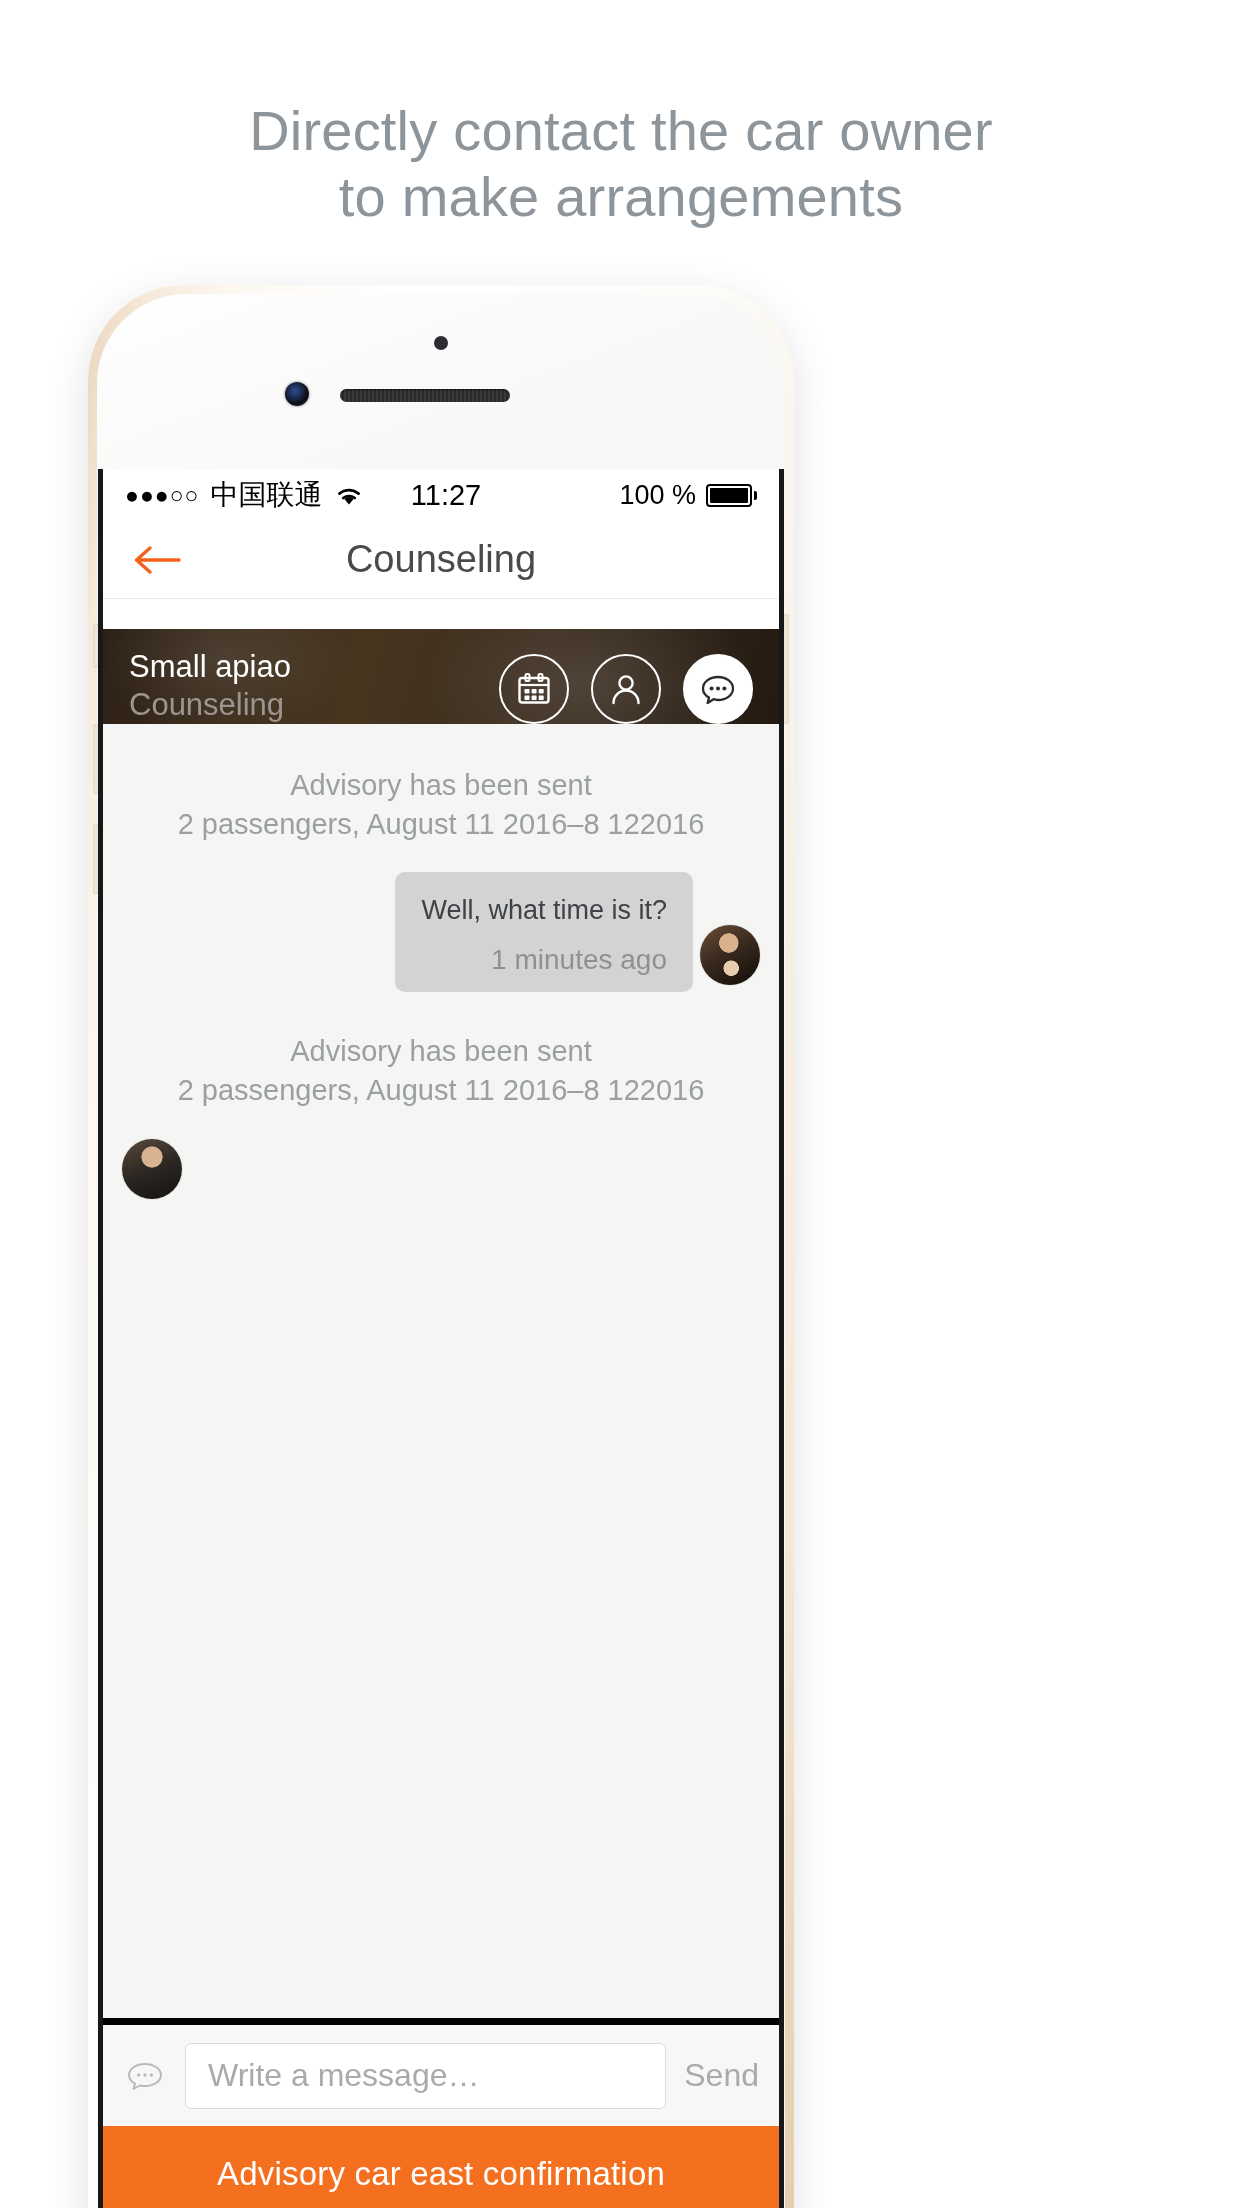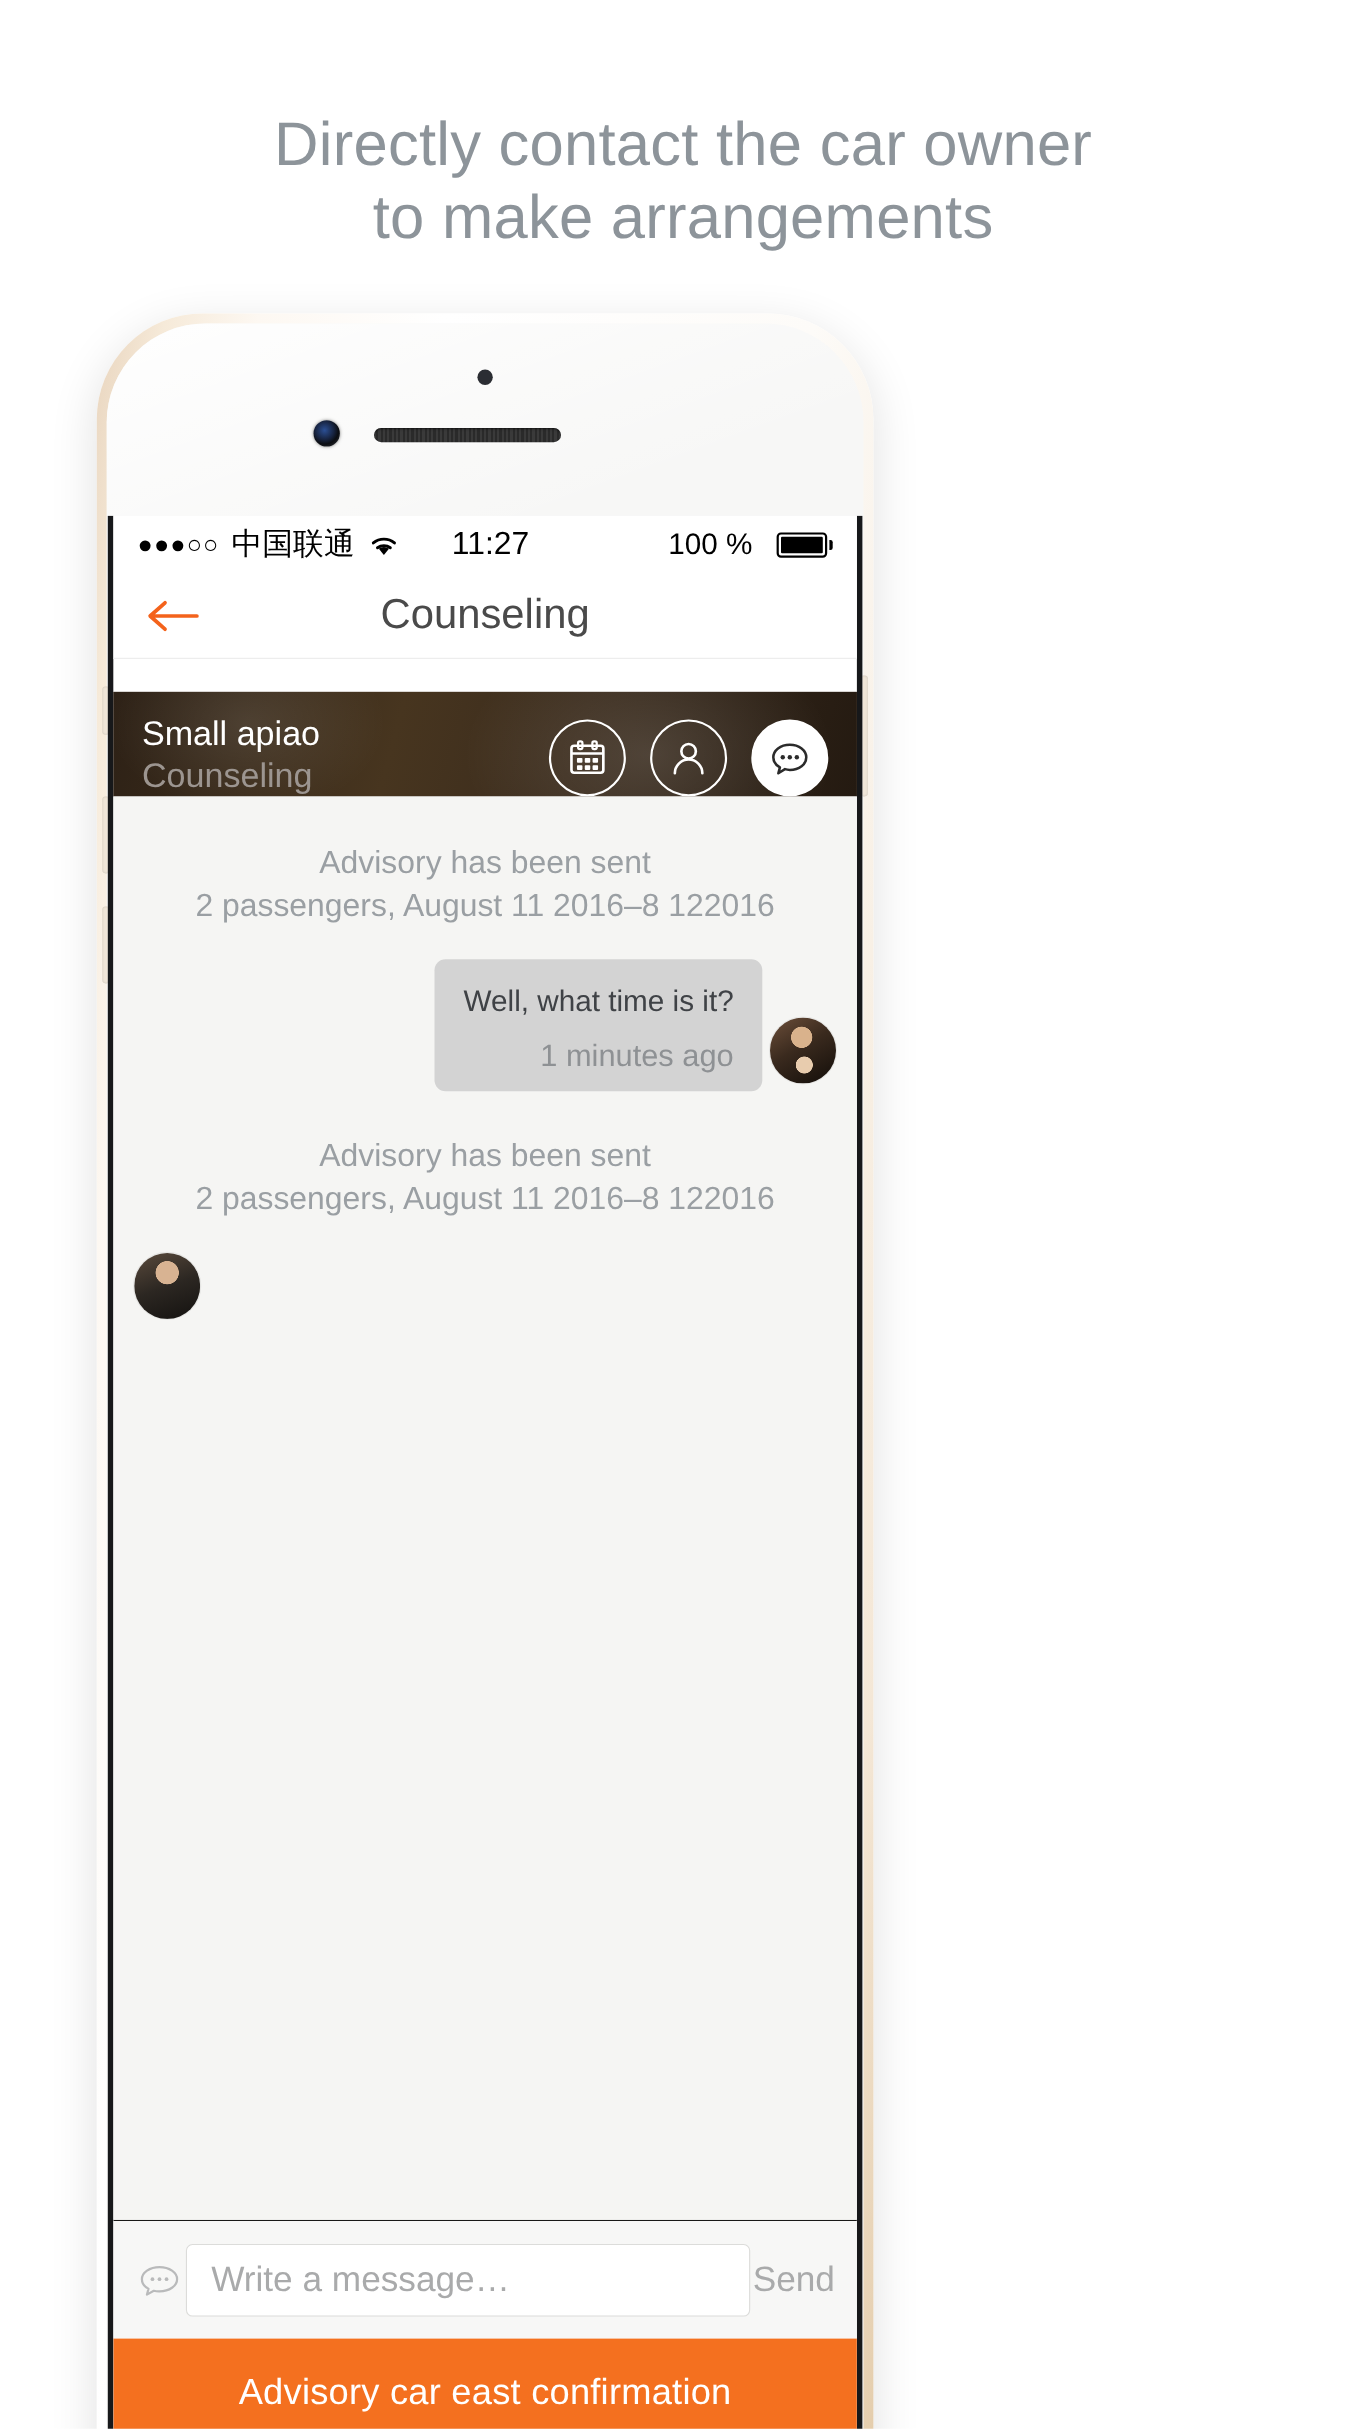--- a/index.html
+++ b/index.html
@@ -99,21 +99,21 @@
     background: #fff;
   }
   .sb-left { display:flex; align-items:center; gap:11px; }
   .dots { letter-spacing: 1px; font-size: 23px; line-height:1; }
   .carrier { font-size: 28px; }
   .wifi { display:inline-block; width:32px; height:24px; }
   .sb-center {
     position:absolute; left:0; width:686px; text-align:center;
     font-size: 29px; font-weight: 400; pointer-events:none;
   }
-  .sb-right { margin-left:auto; display:flex; align-items:center; gap:22px; font-size:27px; }
+  .sb-right { margin-left:auto; display:flex; align-items:center; gap:10px; font-size:27px; }
   .batt { display:flex; align-items:center; }
   .batt-body {
     width:46px; height:23px; border:2px solid #000; border-radius:4px;
     padding:2px; display:flex;
   }
   .batt-fill { background:#000; width:100%; border-radius:1px; }
   .batt-cap { width:3px; height:9px; background:#000; margin-left:2px; border-radius:0 2px 2px 0; }
 
   
   .navbar {
@@ -206,24 +206,24 @@
     width:100%; height:100%;
     background:
       radial-gradient(circle at 50% 30%, #d8b392 0 20%, rgba(216,179,146,0) 21%),
       linear-gradient(160deg,#5a4a3c 0%,#2c2722 50%,#141210 100%);
   }
 
   
   .inputbar {
     height: 108px;
     background:#f7f7f6;
-    border-top:1px solid #000000;
+    border-top:7px solid #000000;
     display:flex; align-items:center;
     padding: 0 20px;
-    gap: 2px;
+    gap: 18px;
   }
   .chat-icon { width:44px; height:40px; flex:0 0 auto; }
   .msg-input {
     flex:1 1 auto;
     height:66px;
     background:#ffffff;
     border:1px solid #dcdcda;
     border-radius:6px;
     padding: 0 22px;
     font-size:32px;

